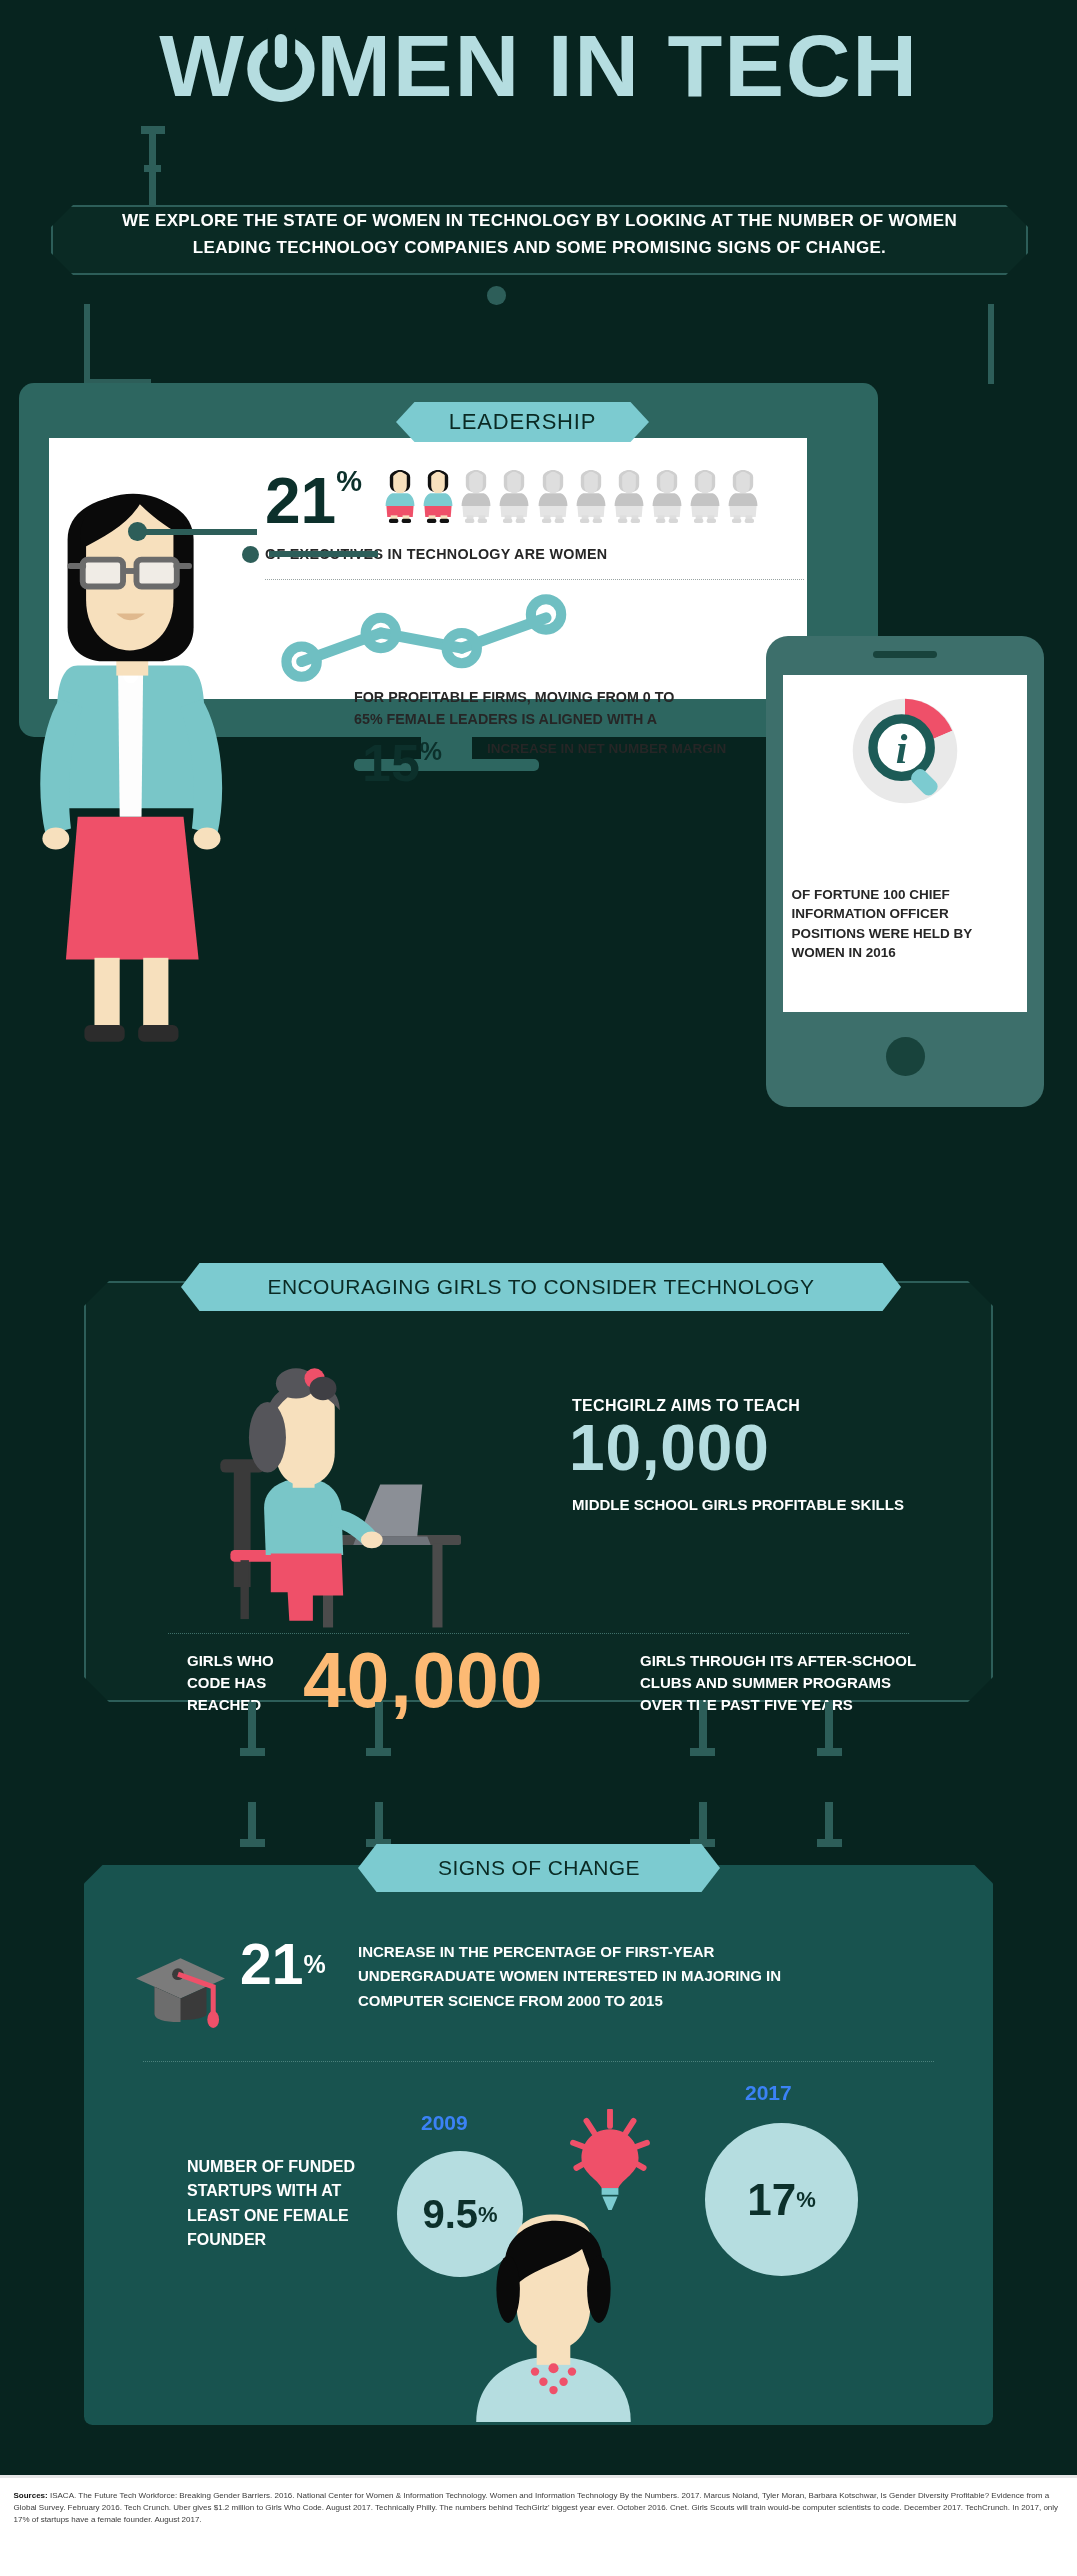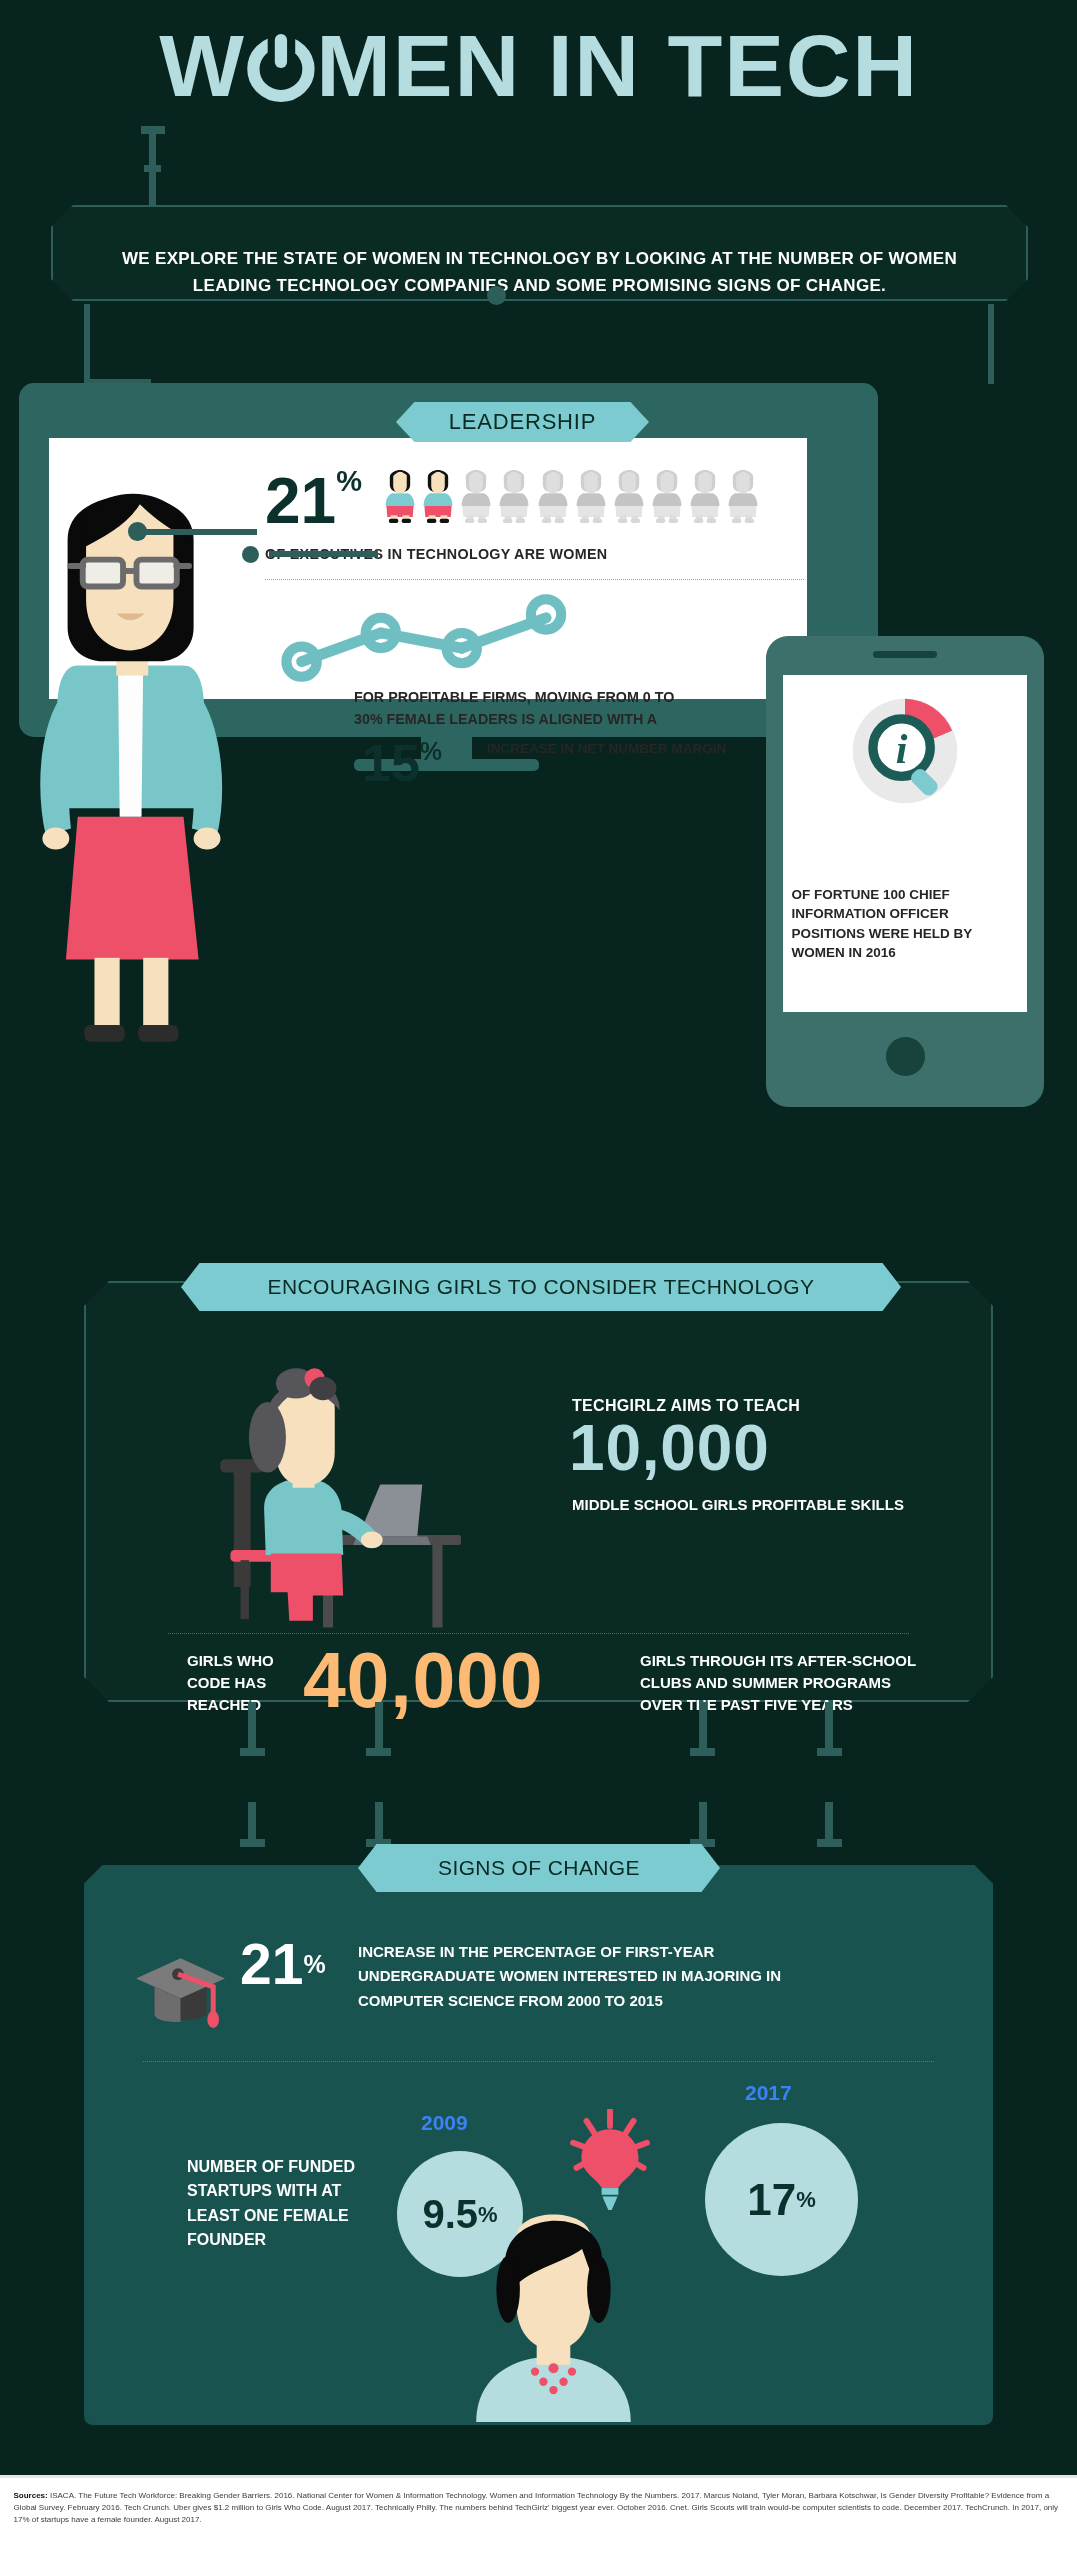--- a/index.html
+++ b/index.html
@@ -41,25 +41,25 @@
     width:11.8px; height:34px; background:#b5dde0; border-radius:5.9px;
   }
 
   
   .conn-v { position:absolute; background:#2d5e59; }
   .conn-h { position:absolute; background:#2d5e59; }
   .conn-dot { position:absolute; background:#2d5e59; border-radius:50%; }
 
   
   #subtitle-banner {
-    position:absolute; top:205px; left:51px; width:977px; height:96px;
+    position:absolute; top:205px; left:51px; width:977px; height:70px;
     border:2.5px solid #2d5e59;
     clip-path: polygon(22px 0, calc(100% - 22px) 0, 100% 22px, 100% calc(100% - 22px), calc(100% - 22px) 100%, 22px 100%, 0 calc(100% - 22px), 0 22px);
     background:#0a2a24;
-    display:flex; align-items:flex-end; justify-content:center;
+    display:flex; align-items:flex-start; justify-content:center;
   }
   #subtitle-text {
     text-align:center;
     font-size:17px; line-height:27px; font-weight:bold;
     letter-spacing:0.3px; color:#ffffff;
     max-width:876px;
     font-family:"Liberation Sans Narrow","Liberation Sans",sans-serif;
   }
   #monitor-body {
     position:absolute; left:18.5px; top:383px; width:859px; height:354px;
@@ -405,21 +405,21 @@
     <line x1="218" y1="70" x2="318" y2="34"></line>
   </g>
   <g fill="none" stroke="#6fbfc2" stroke-width="12">
     <circle cx="28" cy="86" r="18"></circle>
     <circle cx="122" cy="52" r="18"></circle>
     <circle cx="218" cy="70" r="18"></circle>
     <circle cx="318" cy="30" r="18"></circle>
   </g>
 </svg>
 
-<div id="profit-text">FOR PROFITABLE FIRMS, MOVING FROM 0 TO 30% FEMALE LEADERS IS ALIGNED WITH A</div>
+<div id="profit-text">FOR PROFITABLE FIRMS, MOVING FROM 0 TO 65% FEMALE LEADERS IS ALIGNED WITH A</div>
 <div id="pct15-wrap">
   <span class="stat-big" id="pct15">15</span><span class="stat-big" id="pct15-sym">%</span>
 </div>
 <div id="pct15-caption">INCREASE IN NET NUMBER MARGIN</div>
 
 <div id="phone">
   <div id="phone-speaker"></div>
   <div id="phone-screen">
     <svg id="donut" viewBox="0 0 140 140">
       <circle cx="70" cy="70" r="62" fill="#e9e9e9"></circle>

